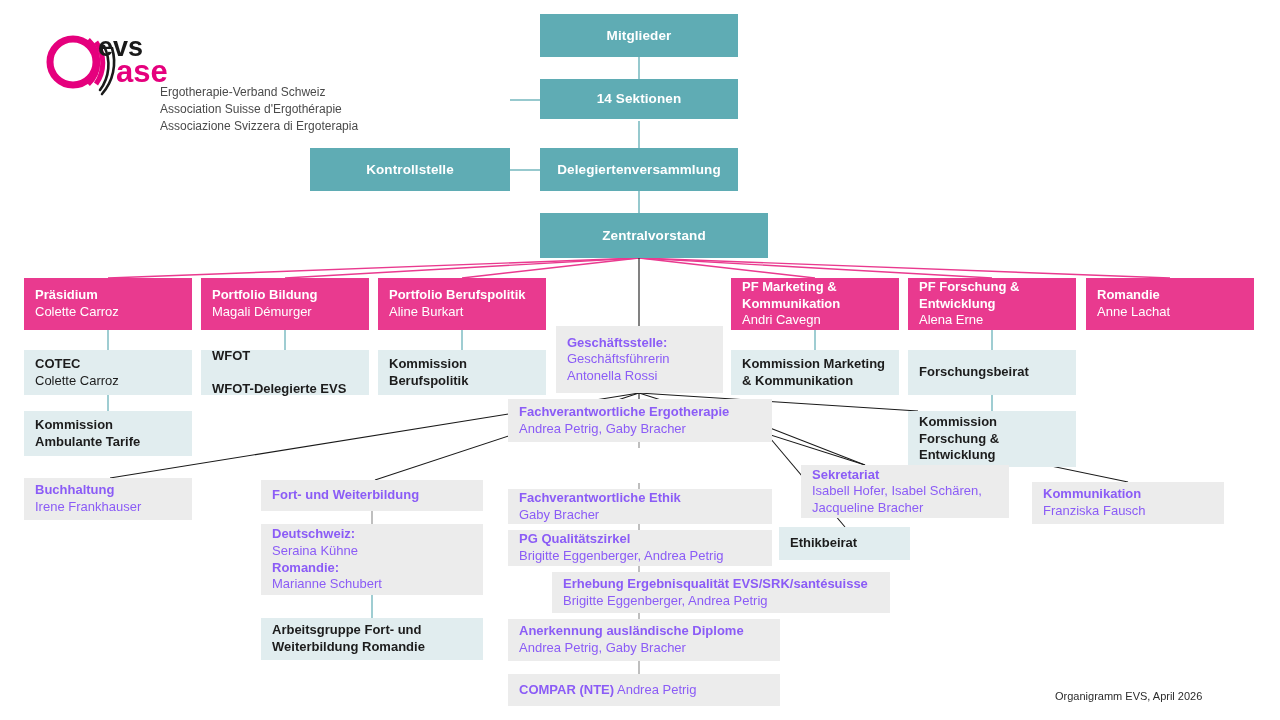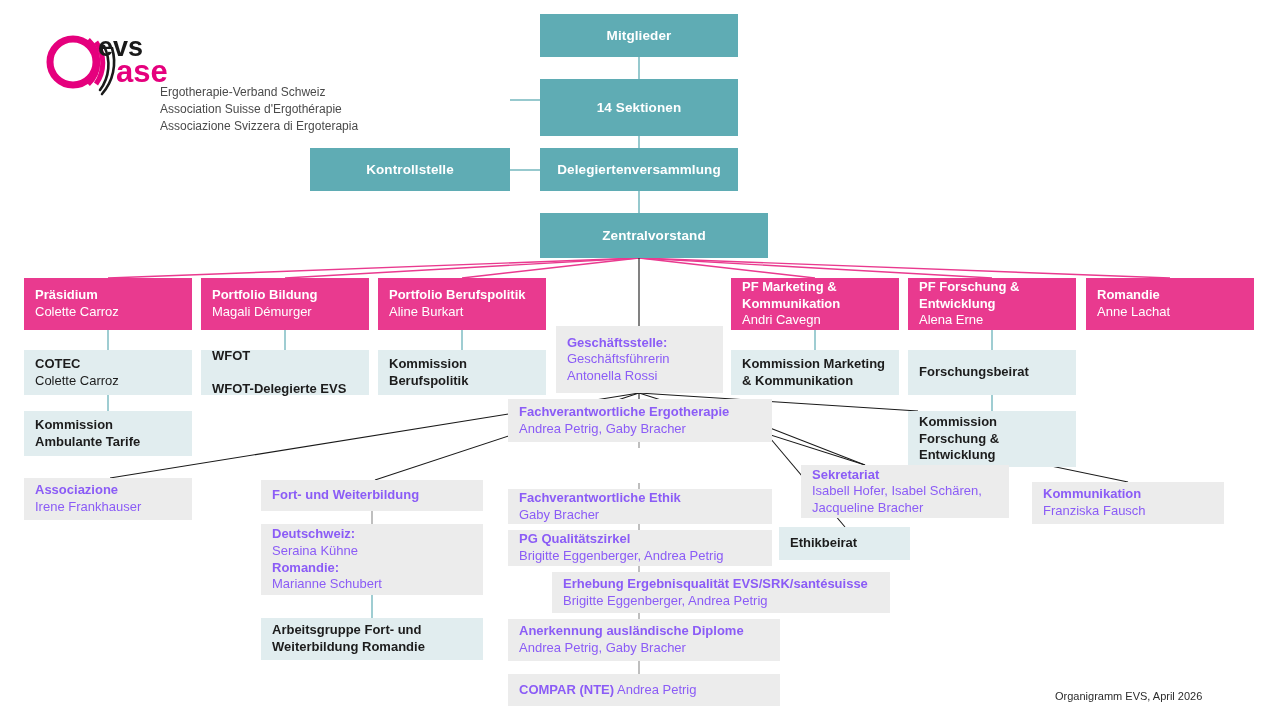--- a/index.html
+++ b/index.html
@@ -154,21 +154,21 @@
       <text x="78" y="54" font-family="'Liberation Sans', sans-serif" font-size="31" font-weight="bold" fill="#E5007D">ase</text>
     </svg>
     <div class="logo-sub"><span>Ergotherapie-Verband Schweiz</span><br><span>Association Suisse d'Ergothérapie</span><br><span>Associazione Svizzera di Ergoterapia</span></div>
   </div>
 
   <div class="node teal" style="left:540px; top:14px; width:198px; height:43px;">
     <span class="ln">Mitglieder</span>
   </div>
 
 
-  <div class="node teal" style="left:540px; top:79px; width:198px; height:57px;">
+  <div class="node teal" style="left:540px; top:79px; width:198px; height:40px;">
     <span class="ln">14 Sektionen</span>
   </div>
 
   <div class="node teal" style="left:310px; top:148px; width:200px; height:43px;">
     <span class="ln">Kontrollstelle</span>
   </div>
 
   <div class="node teal" style="left:540px; top:148px; width:198px; height:43px;">
     <span class="ln">Delegiertenversammlung</span>
   </div>
@@ -253,21 +253,21 @@
     <span class="ln b">Weiterbildung Romandie</span>
   </div>
 
   <div class="node grey" style="left:556px; top:326px; width:167px; height:67px;">
     <span class="ln b">Geschäftsstelle:</span>
     <span class="ln">Geschäftsführerin</span>
     <span class="ln">Antonella Rossi</span>
   </div>
 
   <div class="node grey" style="left:24px; top:478px; width:168px; height:42px;">
-    <span class="ln b">Associazione</span>
+    <span class="ln b">Buchhaltung</span>
     <span class="ln">Irene Frankhauser</span>
   </div>
 
   <div class="node grey" style="left:261px; top:480px; width:222px; height:31px;">
     <span class="ln b">Fort- und Weiterbildung</span>
   </div>
 
   <div class="node grey" style="left:261px; top:524px; width:222px; height:71px;">
     <span class="ln b">Deutschweiz:</span>
     <span class="ln">Seraina Kühne</span>

